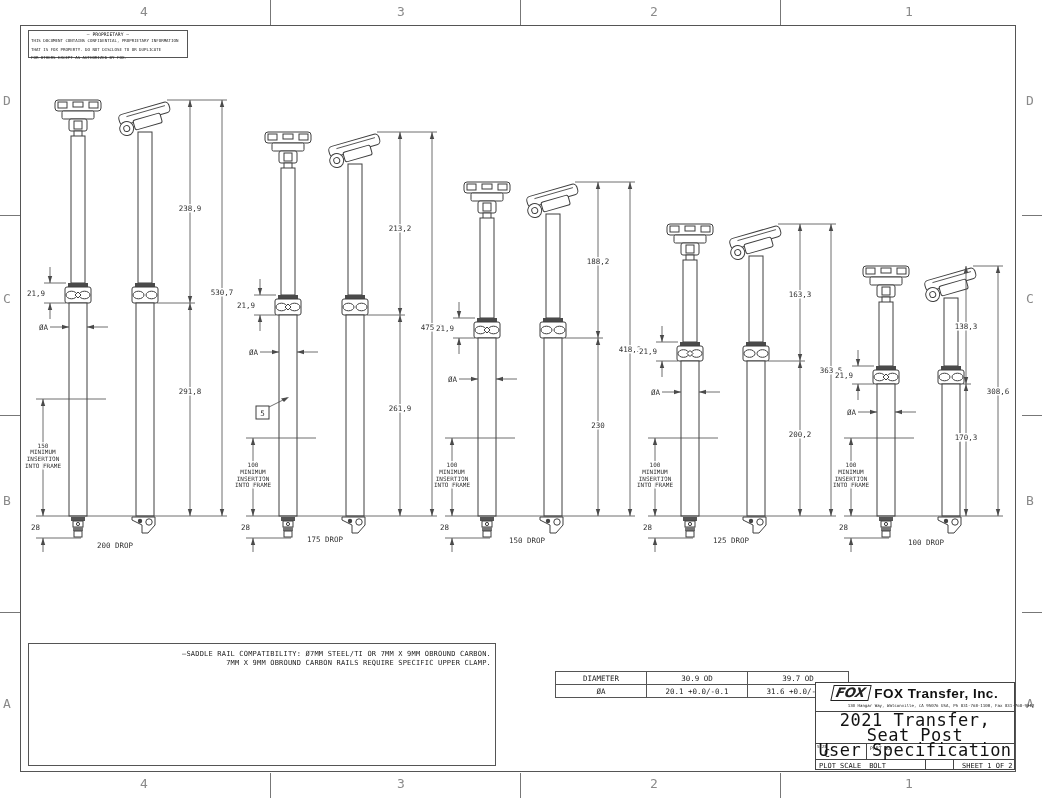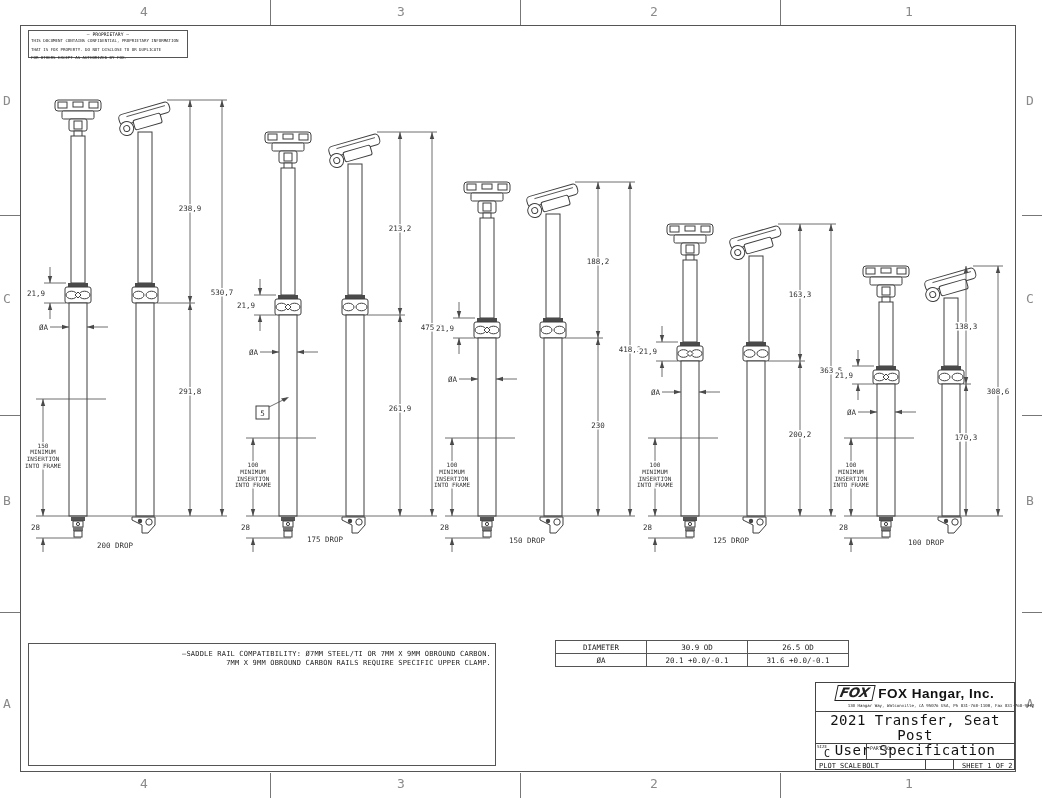--- a/index.html
+++ b/index.html
@@ -13,44 +13,44 @@
   .prop-box{position:absolute;left:28px;top:30px;width:160px;height:28px;border:1px solid #555;
             padding:1px 2px;box-sizing:border-box;}
   .prop-title{font-size:6px;transform:scale(0.78);transform-origin:center top;text-align:center;line-height:6px;color:#222;}
   .prop-line{font-size:6px;transform:scale(0.68);transform-origin:left top;line-height:8.6px;white-space:nowrap;color:#222;}
   #drawing{position:absolute;left:0;top:0;}
   #drawing text{font-family:"DejaVu Sans Mono",monospace;}
   .dimtxt{fill:#333;stroke:#fff;stroke-width:3px;paint-order:stroke;}
   .notes-box{position:absolute;left:28px;top:643px;width:468px;height:123px;border:1px solid #555;
              box-sizing:border-box;padding:6px 4px 0 6px;}
   .note{font-size:7px;line-height:9px;white-space:pre;margin-bottom:7px;color:#222;letter-spacing:0.2px;text-align:right;}
-  .dia-table{position:absolute;left:555px;top:640px;border-collapse:collapse;}
+  .dia-table{position:absolute;left:555px;top:671px;border-collapse:collapse;}
   .dia-table td{border:1px solid #555;font-size:7.5px;font-family:"DejaVu Sans Mono",monospace;
                 text-align:center;padding:1px 4px;height:10px;color:#222;}
   .dia-table td:nth-child(1){width:82px;}
   .dia-table td:nth-child(2){width:92px;}
   .dia-table td:nth-child(3){width:92px;}
   .title-block{position:absolute;left:815px;top:682px;width:200px;height:88px;border:1px solid #444;
                box-sizing:border-box;background:#fff;}
   .tb-row1{height:29px;border-bottom:1px solid #444;box-sizing:border-box;text-align:center;}
   .tb-logo-line{display:flex;align-items:center;justify-content:center;gap:5px;height:20px;}
   .fox-logo{display:inline-block;font-family:"DejaVu Sans",sans-serif;font-weight:bold;font-style:italic;
             font-size:13px;color:#222;border:1.5px solid #222;padding:0 3px;transform:skewX(-12deg);line-height:14px;}
   .tb-company{font-family:"Liberation Sans",sans-serif;font-weight:bold;font-size:13.5px;color:#111;letter-spacing:0.5px;}
   .tb-address{font-size:6px;transform:scale(0.68);transform-origin:center top;white-space:nowrap;color:#222;}
   .tb-row2{height:32px;border-bottom:1px solid #444;box-sizing:border-box;text-align:center;
-           font-size:14px;line-height:15px;padding-top:1px;color:#111;letter-spacing:0.5px;}
+           font-size:17px;line-height:15px;padding-top:1px;color:#111;letter-spacing:0.5px;}
   .tb-row3{height:16px;border-bottom:1px solid #444;box-sizing:border-box;display:flex;}
   .tb-size{width:51px;border-right:1px solid #444;box-sizing:border-box;position:relative;}
   .tb-size-label{position:absolute;left:1px;top:0;font-size:6px;transform:scale(0.7);transform-origin:left top;color:#222;}
   .tb-size-value{position:absolute;left:8px;top:4px;font-size:10px;color:#111;}
   .tb-part{flex:1;position:relative;}
   .tb-part-label{position:absolute;left:3px;top:1px;font-size:6px;transform:scale(0.8);transform-origin:left top;color:#222;}
   .tb-row4{height:auto;display:flex;font-size:7px;color:#111;}
-  .tb-plot{width:110px;border-right:1px solid #444;box-sizing:border-box;padding:2px 0 0 3px;display:flex;gap:1px;}
+  .tb-plot{width:110px;border-right:1px solid #444;box-sizing:border-box;padding:2px 0 0 3px;display:flex;gap:8px;}
   .tb-mid{width:28px;border-right:1px solid #444;box-sizing:border-box;}
   .tb-sheet{flex:1;padding:2px 0 0 8px;}
 </style>
 </head>
 <body>
 
 <div class="sheet">
   <div id="frame">
       <div class="zone" style="left:140px;top:4px;">4</div>
       <div class="zone" style="left:397px;top:4px;">3</div>
@@ -492,35 +492,35 @@
         <div class="note">—SADDLE RAIL COMPATIBILITY: Ø7MM STEEL/TI OR 7MM X 9MM OBROUND CARBON.
   7MM X 9MM OBROUND CARBON RAILS REQUIRE SPECIFIC UPPER CLAMP.</div>
       </div>
   </div>
 
   <table class="dia-table">
     <tbody id="diatable">
         <tr>
           <td>DIAMETER</td>
           <td>30.9 OD</td>
-          <td>26.5 OD</td>
+          <td>39.7 OD</td>
         </tr>
         <tr>
           <td>ØA</td>
           <td>20.1 +0.0/-0.1</td>
           <td>31.6 +0.0/-0.1</td>
         </tr>
       </tbody>
   </table>
 
   <div class="title-block">
     <div class="tb-row1">
       <div class="tb-logo-line">
         <span class="fox-logo">FOX</span>
-        <span class="tb-company">FOX Hangar, Inc.</span>
+        <span class="tb-company">FOX Transfer, Inc.</span>
       </div>
       <div class="tb-address">130 Hangar Way, Watsonville, CA 95076 USA, Ph 831-768-1100, Fax 831-768-9312</div>
     </div>
     <div class="tb-row2">
       <div>2021 Transfer, Seat Post</div>
       <div>User Specification</div>
     </div>
     <div class="tb-row3">
       <div class="tb-size">
         <span class="tb-size-label">SIZE</span>

